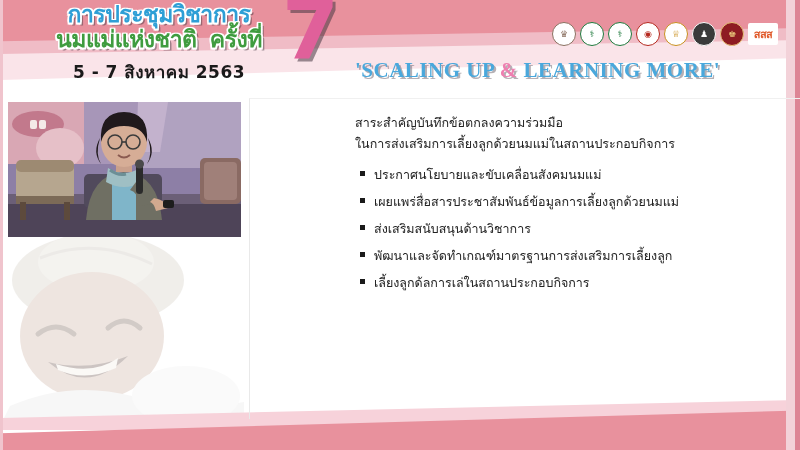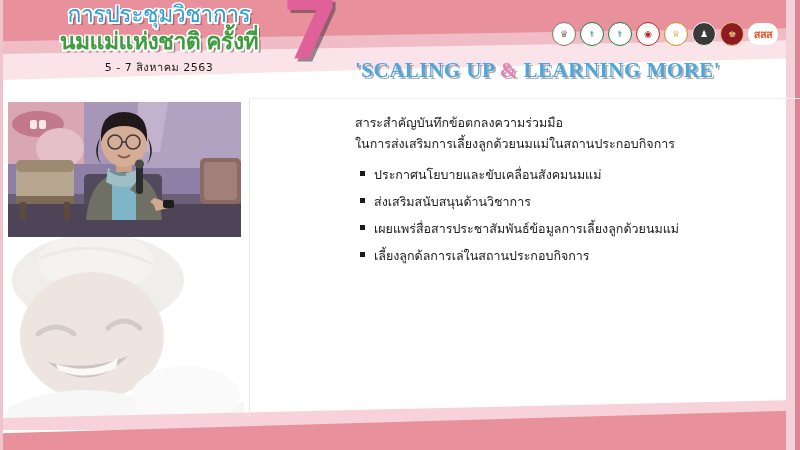--- a/index.html
+++ b/index.html
@@ -97,53 +97,53 @@
   .title-wrap {
     position: absolute;
     left: 14px; top: 2px;
     z-index: 10;
     width: 290px;
     text-align: center;
   }
   .title-line1 {
     font-family: "DejaVu Sans", sans-serif;
     font-size: 23px;
-    font-weight: normal;
+    font-weight: bold;
     color: #2e9fd6;
     letter-spacing: -0.5px;
     line-height: 1.08;
     -webkit-text-stroke: 0px;
     text-shadow:
       -1.5px -1.5px 0 #ffffff,  1.5px -1.5px 0 #ffffff,
       -1.5px  1.5px 0 #ffffff,  1.5px  1.5px 0 #ffffff,
       -1.5px 0 0 #ffffff, 1.5px 0 0 #ffffff,
       0 -1.5px 0 #ffffff, 0 1.5px 0 #ffffff,
       3px 3px 0 rgba(60,50,60,0.45);
     white-space: nowrap;
   }
   .title-line2 {
-    font-family: Liberation Sans, sans-serif;
+    font-family: Liberation Mono, monospace;
     font-size: 23px;
     font-weight: bold;
     color: #3f9c3f;
     letter-spacing: -0.5px;
     line-height: 1.12;
     margin-top: 2px;
     text-shadow:
       -1.5px -1.5px 0 #ffffff,  1.5px -1.5px 0 #ffffff,
       -1.5px  1.5px 0 #ffffff,  1.5px  1.5px 0 #ffffff,
       -1.5px 0 0 #ffffff, 1.5px 0 0 #ffffff,
       0 -1.5px 0 #ffffff, 0 1.5px 0 #ffffff,
       3px 3px 0 rgba(60,50,60,0.45);
     white-space: nowrap;
   }
   .title-dates {
     font-family: "DejaVu Sans", sans-serif;
-    font-size: 11px;
-    font-weight: normal;
+    font-size: 17px;
+    font-weight: bold;
     color: #1a1a1a;
     margin-top: 3px;
     letter-spacing: 0.5px;
     white-space: nowrap;
   }
 
   
   .edition-number {
     position: absolute;
     left: 282px; top: -10px;
@@ -188,21 +188,21 @@
     align-items: center;
     justify-content: center;
     font-size: 9px;
     font-weight: bold;
     color: #ffffff;
     overflow: hidden;
     flex: 0 0 auto;
   }
   .logo.wide {
     width: 30px;
-    border-radius: 10px;
+    border-radius: 2px;
     background: transparent;
     color: #e05a2b;
     font-size: 11px;
     letter-spacing: -0.5px;
   }
 
   
   .video-thumb {
     position: absolute;
     left: 8px; top: 102px;
@@ -384,21 +384,21 @@
     </svg>
   </div>
 
   <div class="content-panel">
     <div class="content-heading">
       <div>สาระสำคัญบันทึกข้อตกลงความร่วมมือ</div>
       <div>ในการส่งเสริมการเลี้ยงลูกด้วยนมแม่ในสถานประกอบกิจการ</div>
     </div>
     <ul class="bullet-list" id="bullet-list">
         <li class="bullet-item"><span>ประกาศนโยบายและขับเคลื่อนสังคมนมแม่</span></li>
+        <li class="bullet-item"><span>เผยแพร่สื่อสารประชาสัมพันธ์ข้อมูลการเลี้ยงลูกด้วยนมแม่</span></li>
         <li class="bullet-item"><span>ส่งเสริมสนับสนุนด้านวิชาการ</span></li>
-        <li class="bullet-item"><span>เผยแพร่สื่อสารประชาสัมพันธ์ข้อมูลการเลี้ยงลูกด้วยนมแม่</span></li>
-        <li class="bullet-item"></li>
+        <li class="bullet-item"><span>พัฒนาและจัดทำเกณฑ์มาตรฐานการส่งเสริมการเลี้ยงลูก</span></li>
         <li class="bullet-item"></li>
         <li class="bullet-item"><span class="cont">เลี้ยงลูกด้ลการเล่ในสถานประกอบกิจการ</span></li>
       </ul>
   </div>
 
 </div>
 
 </body></html>

